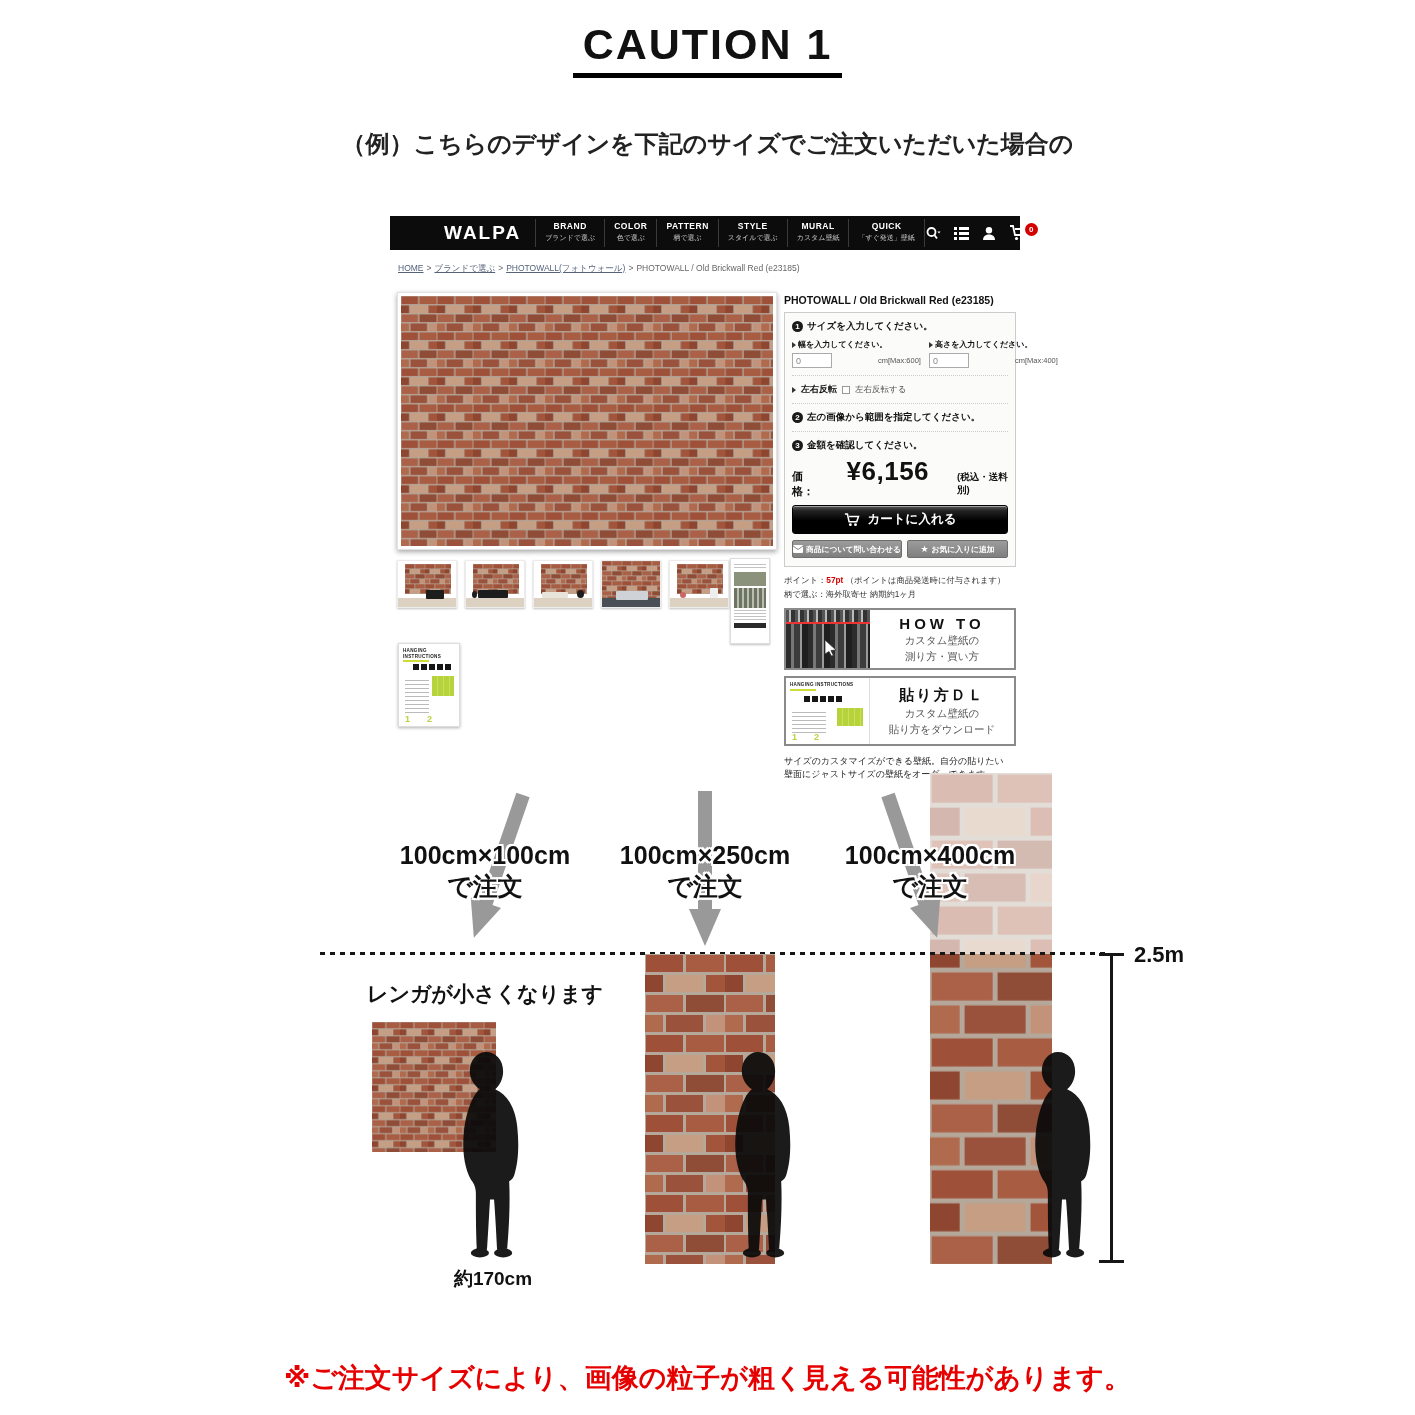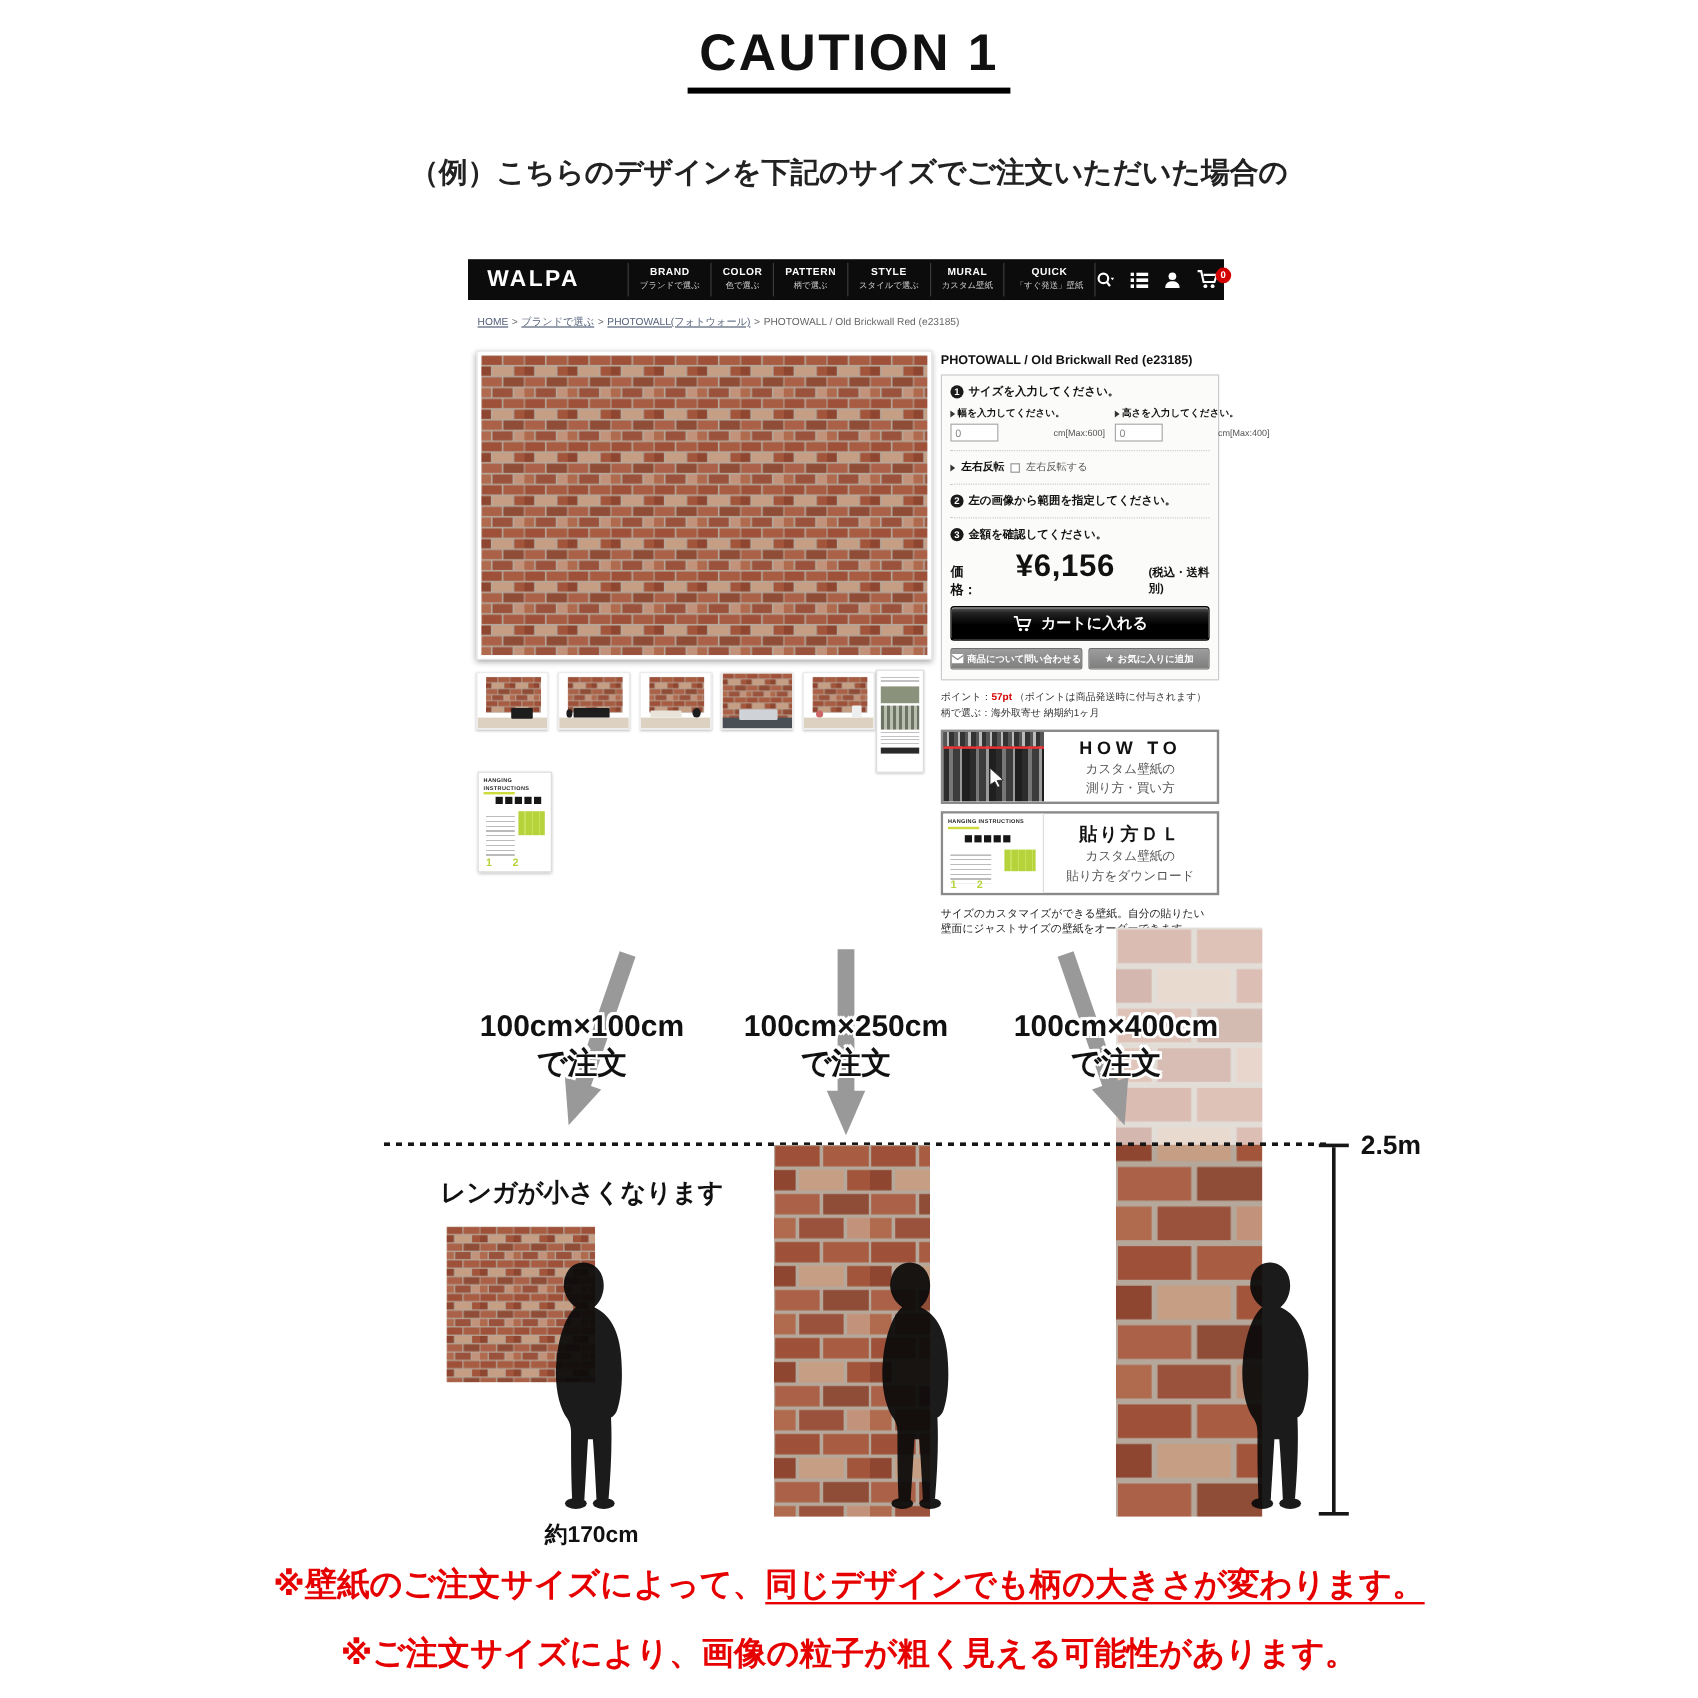--- a/index.html
+++ b/index.html
@@ -10,23 +10,23 @@
   
   .page-title { position:absolute; top:20px; left:0; width:100%; text-align:center; }
   .page-title span { display:inline-block; font-size:43px; font-weight:900; letter-spacing:2px;
     border-bottom:5px solid #000; padding:0 10px 4px; }
   .subtitle { position:absolute; left:0; width:100%; text-align:center; font-size:24px; font-weight:600; color:#222; }
   .subtitle.s1 { top:128px; }
   .subtitle.s2 { top:168px; }
 
   
   .shot { position:absolute; left:390px; top:216px; width:630px; height:546px; background:#fff; font-size:9px; }
-  .navbar { position:absolute; left:0; top:0; width:630px; height:34px; background:#0c0c0c; display:flex; align-items:center; }
+  .navbar { position:absolute; left:0; top:0; width:630px; height:34px; background:#0c0c0c; display:flex; align-items:center;padding-left:38px; }
   .logo { color:#fff; font-size:19px; font-weight:800; letter-spacing:2px; padding:0 14px 0 16px; }
-  .nav-items { display:flex; height:28px; margin-left:26px; }
+  .nav-items { display:flex; height:28px; }
   .nav-item { padding:2px 9px; border-left:1px solid #3a3a3a; text-align:center; color:#fff; cursor:pointer; }
   .nav-item:last-child { border-right:1px solid #3a3a3a; }
   .nav-item .en { font-size:8.5px; font-weight:800; letter-spacing:.5px; }
   .nav-item .jp { font-size:7px; color:#cfcfcf; margin-top:2px; white-space:nowrap; }
   .nav-icons { display:flex; align-items:center; gap:13px; margin-left:auto; padding-right:14px; }
   .nav-icons svg { display:block; }
   .cart-wrap { position:relative; }
   .badge { position:absolute; right:-9px; top:-2px; width:13px; height:13px; background:#d40000; border-radius:50%;
     color:#fff; font-size:8px; font-weight:700; text-align:center; line-height:13px; }
   .crumbs { position:absolute; left:8px; top:47px; font-size:8.5px; color:#666; white-space:nowrap; }
@@ -498,18 +498,15 @@
       <use href="#person-shape"></use>
     </svg>
 
   <div class="h170">約170cm</div>
 
   <div class="measure-line"></div>
   <div class="measure-cap" style="top:953px"></div>
   <div class="measure-cap" style="top:1260px"></div>
   <div class="m25">2.5m</div>
 
-  <div class="warn w1">
-    <span>※壁紙のご注文サイズによって、</span><span class="u">同じデザインでも柄の大きさが変わります。</span>
-  </div>
   <div class="warn w2">※ご注文サイズにより、画像の粒子が粗く見える可能性があります。</div>
 
 </div>
 
 </body></html>

